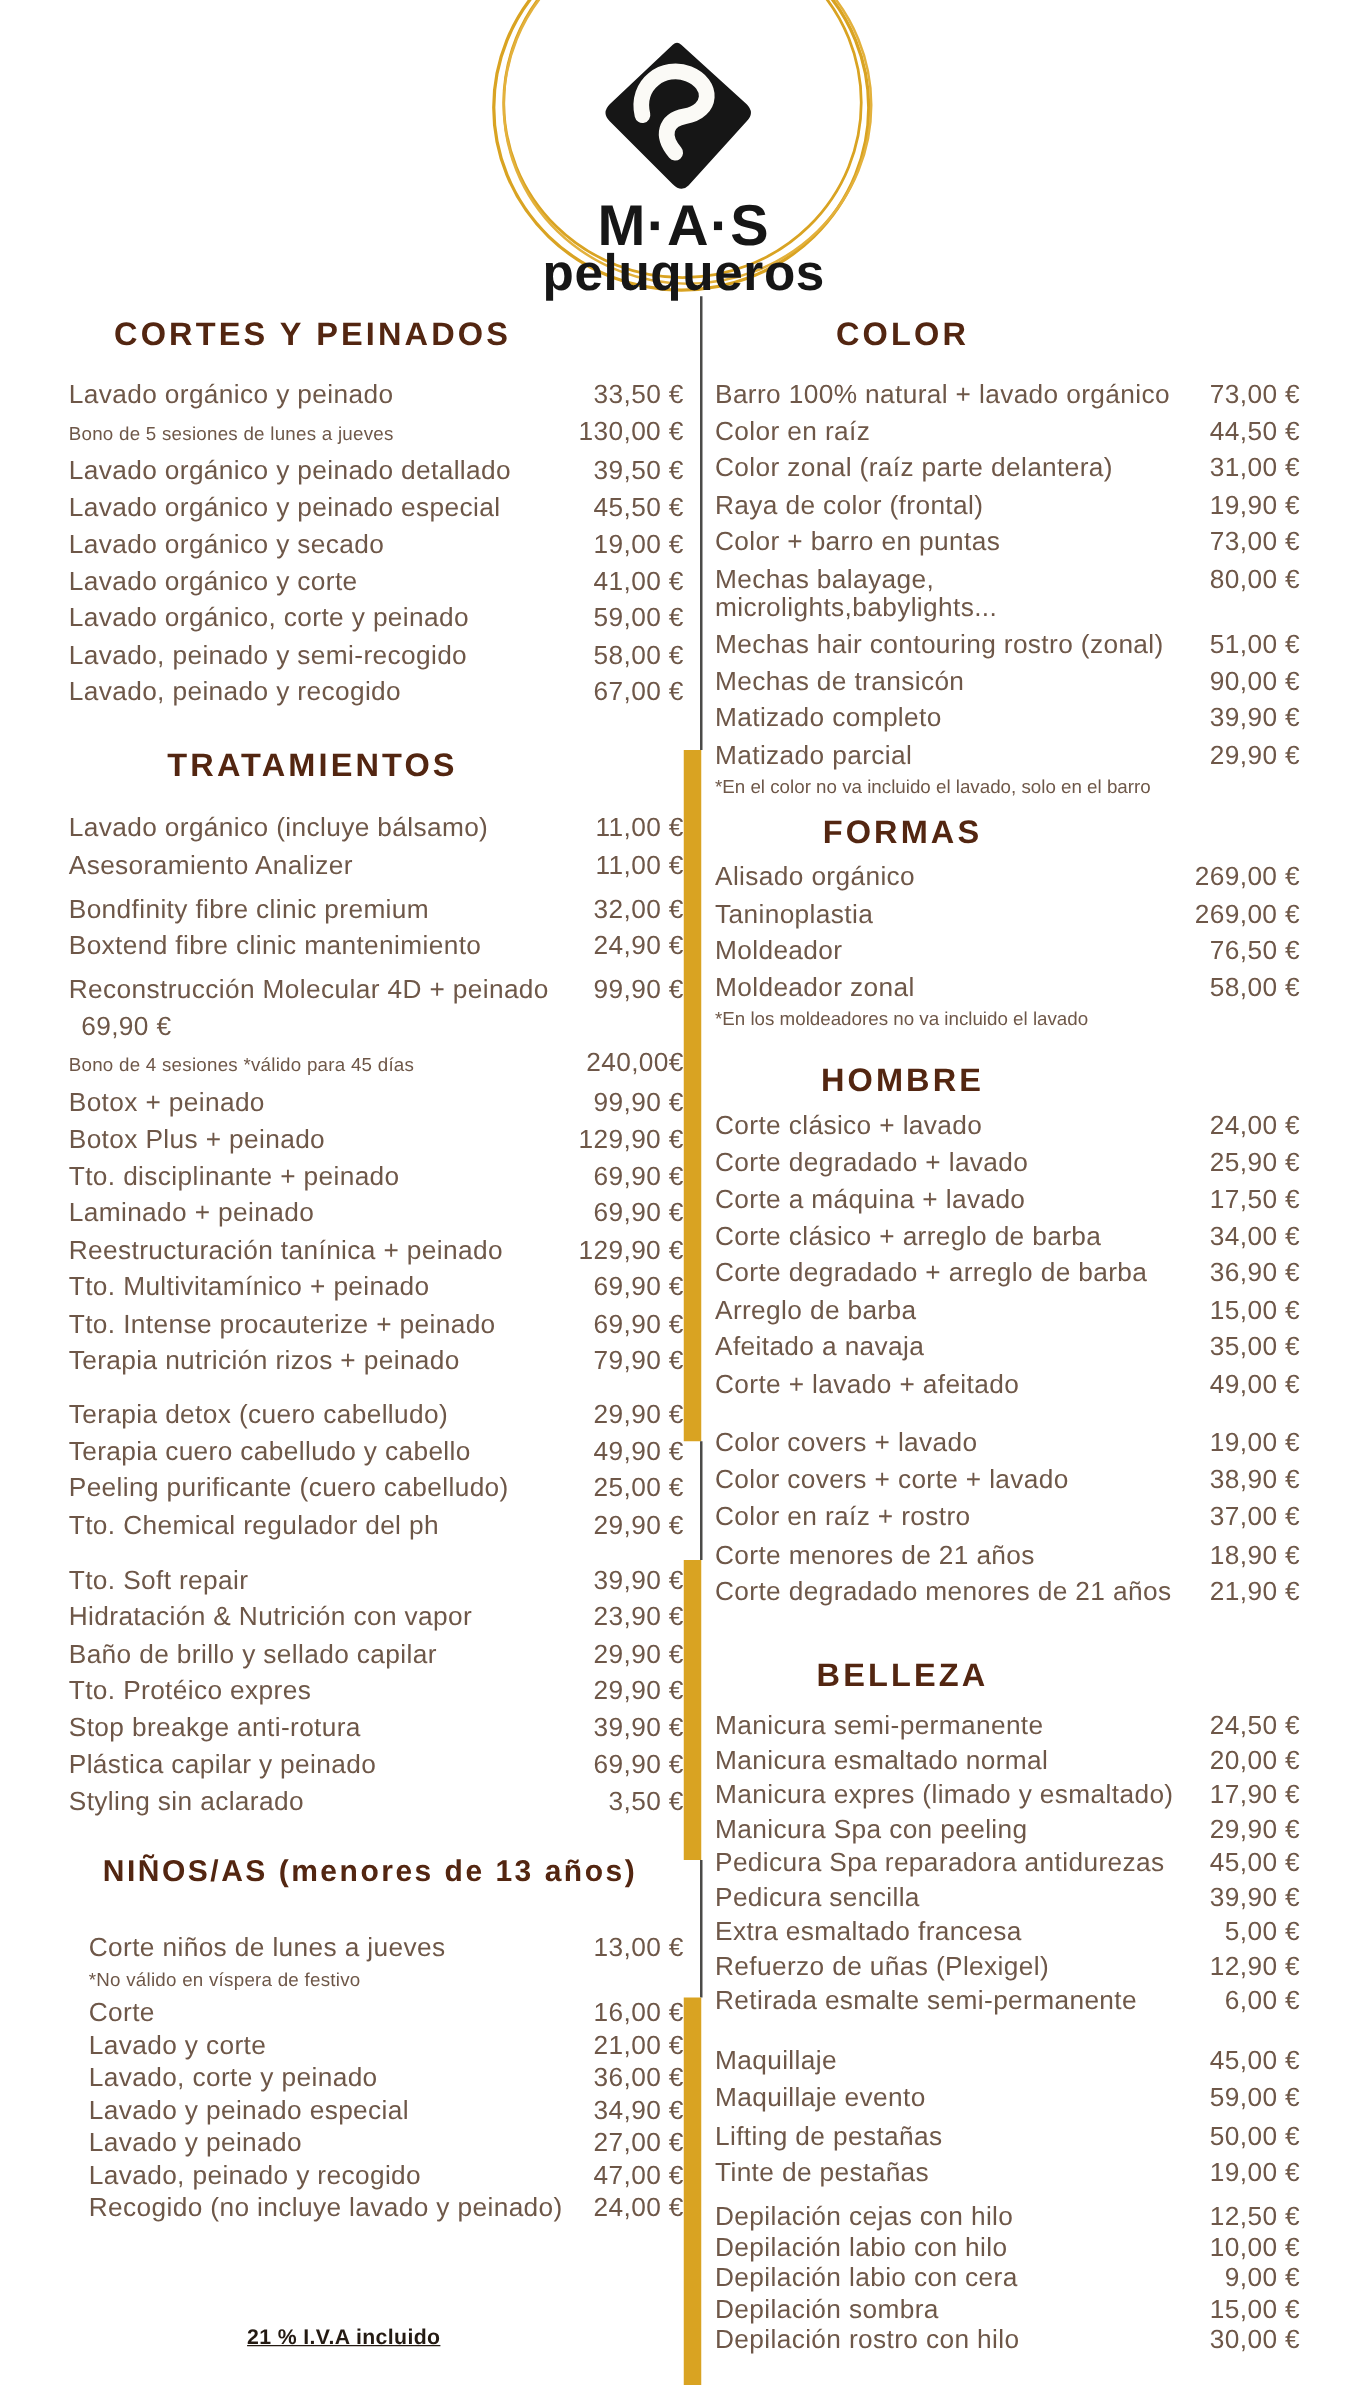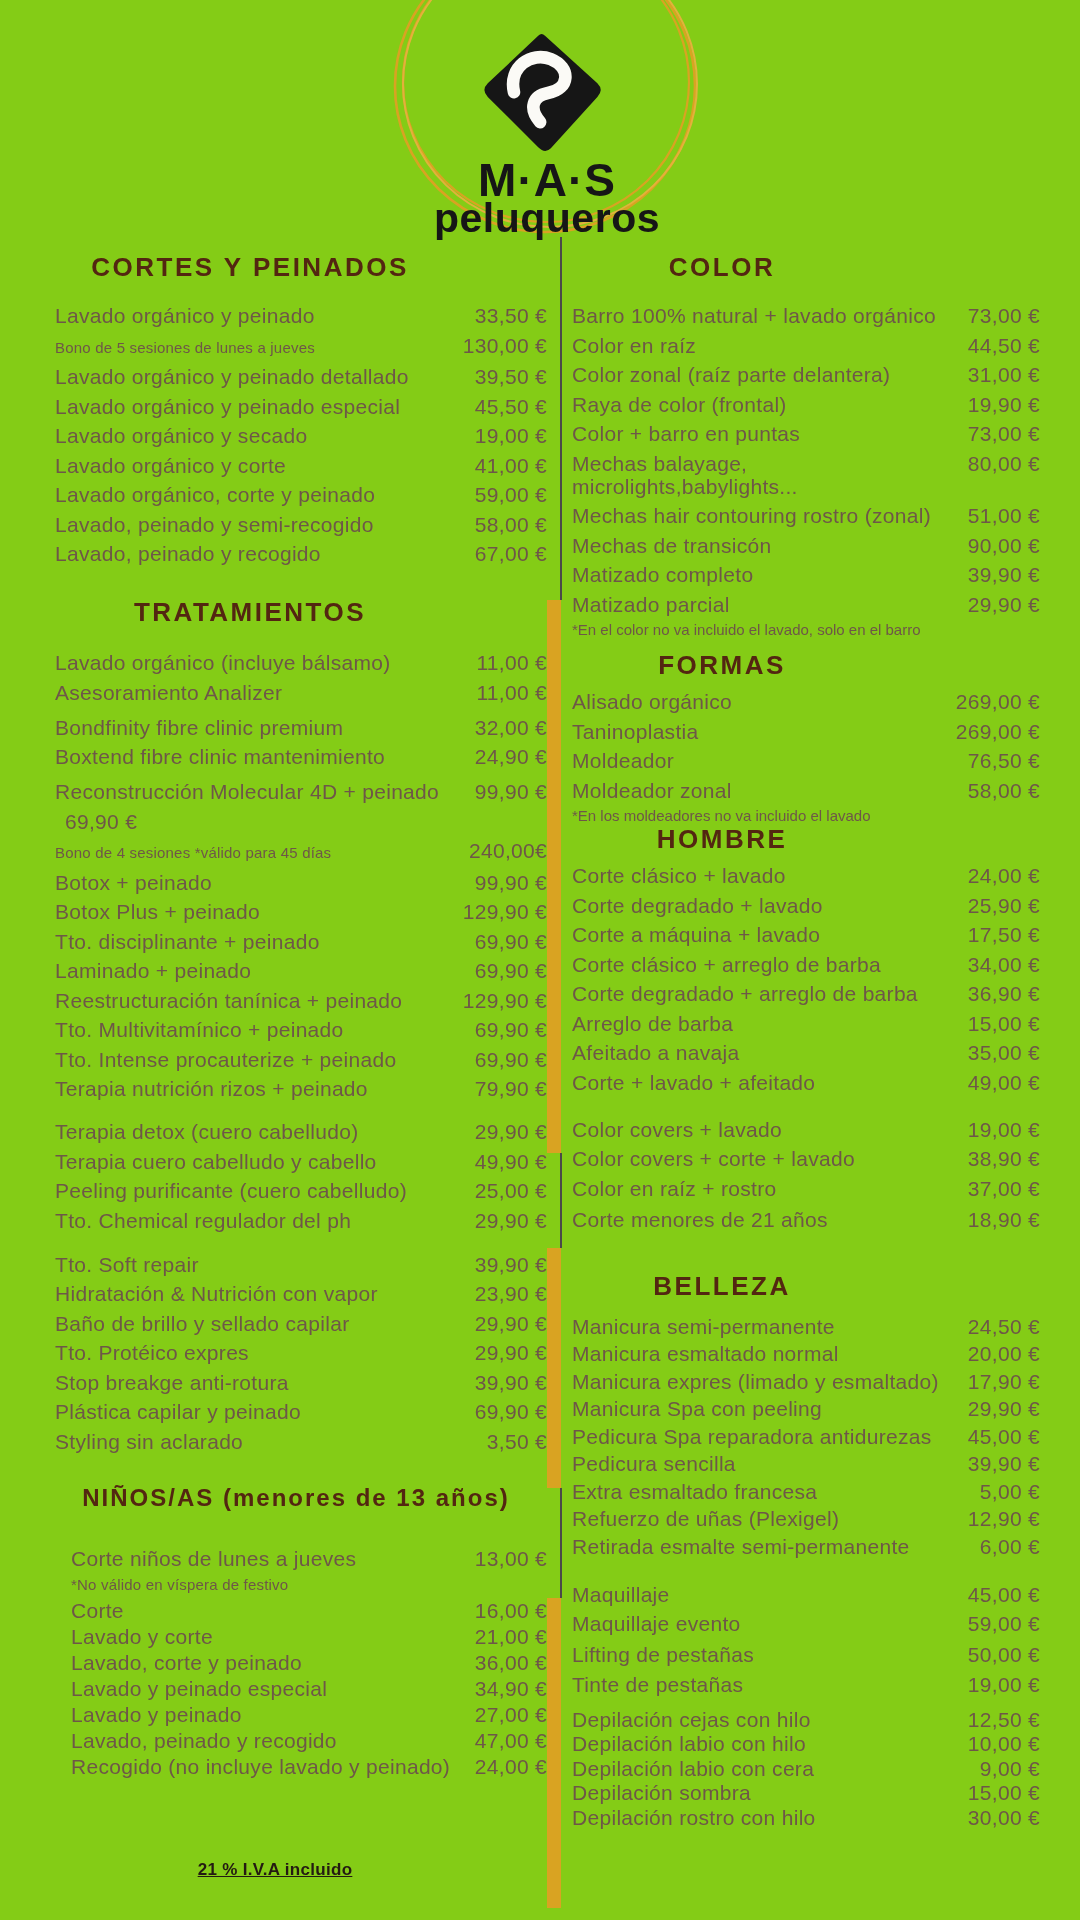--- a/index.html
+++ b/index.html
@@ -1,18 +1,18 @@
 <!DOCTYPE html>
 <html><head>
 <meta charset="utf-8">
 <style>
   html,body{margin:0;padding:0;background:#e9e7e2;}
   .page{
     position:relative;width:1080px;height:1920px;margin:0 auto;
-    background:#84cc16;overflow:hidden;
+    background:#ffffff;overflow:hidden;
     font-family:"Liberation Sans", sans-serif;
   }
   
   .logo-rings{position:absolute;left:385px;top:-12px;}
   .logo-glyph{position:absolute;left:481px;top:30px;}
   .logo-monogram{
     position:absolute;left:327px;top:156px;width:440px;text-align:center;
     font-size:46px;font-weight:bold;letter-spacing:1px;color:#161616;line-height:48px;
   }
   .logo-name{
@@ -50,21 +50,21 @@
   .sec-tratamientos .group:nth-child(5){margin-bottom:21px;}
   .sec-ninos{margin-top:30px;margin-left:16px;}
   .sec-ninos .sec-header{font-size:24px;letter-spacing:2px;width:450px !important;margin-bottom:34px;}
   .sec-ninos .row{margin-bottom:3px;}
   .sec-color .sec-header{margin-bottom:22px;}
   .sec-color .group{margin-bottom:2px;}
   .sec-formas{margin-top:12px;}
   .sec-formas .sec-header{margin-bottom:10px;}
   .sec-formas .group{margin-bottom:0;}
   .sec-hombre{margin-top:0;}
-  .sec-hombre .sec-header{margin-bottom:10px;}
+  .sec-hombre .sec-header{margin-bottom:10px;margin-top:25px;}
   .sec-hombre .group:nth-child(2){margin-bottom:24px;}
   .sec-hombre .group:nth-child(3){margin-bottom:8px;}
   .sec-belleza{margin-top:40px;}
   .sec-belleza .sec-header{margin-bottom:14px;}
   .sec-belleza .group:nth-child(2){margin-bottom:25px;}
   .sec-belleza .group:nth-child(2) .row{margin-bottom:4.5px;}
   .sec-belleza .group:nth-child(3){margin-bottom:8px;}
   .sec-belleza .group:nth-child(4){margin-bottom:12px;}
   .sec-belleza .group:nth-child(5) .row{margin-bottom:1.5px;}
   
@@ -416,20 +416,24 @@
           <div class="row">
             <span class="label">Color en raíz + rostro</span>
             <span class="price">37,00 €</span>
           </div>
         </div>
         <div class="group">
           <div class="row">
             <span class="label">Corte menores de 21 años</span>
             <span class="price">18,90 €</span>
           </div>
+          <div class="row">
+            <span class="label">Corte degradado menores de 21 años</span>
+            <span class="price">21,90 €</span>
+          </div>
         </div>
       </div>
       <div class="section sec-belleza">
         <div class="sec-header">BELLEZA</div>
         <div class="group">
           <div class="row">
             <span class="label">Manicura semi-permanente</span>
             <span class="price">24,50 €</span>
           </div>
           <div class="row">

